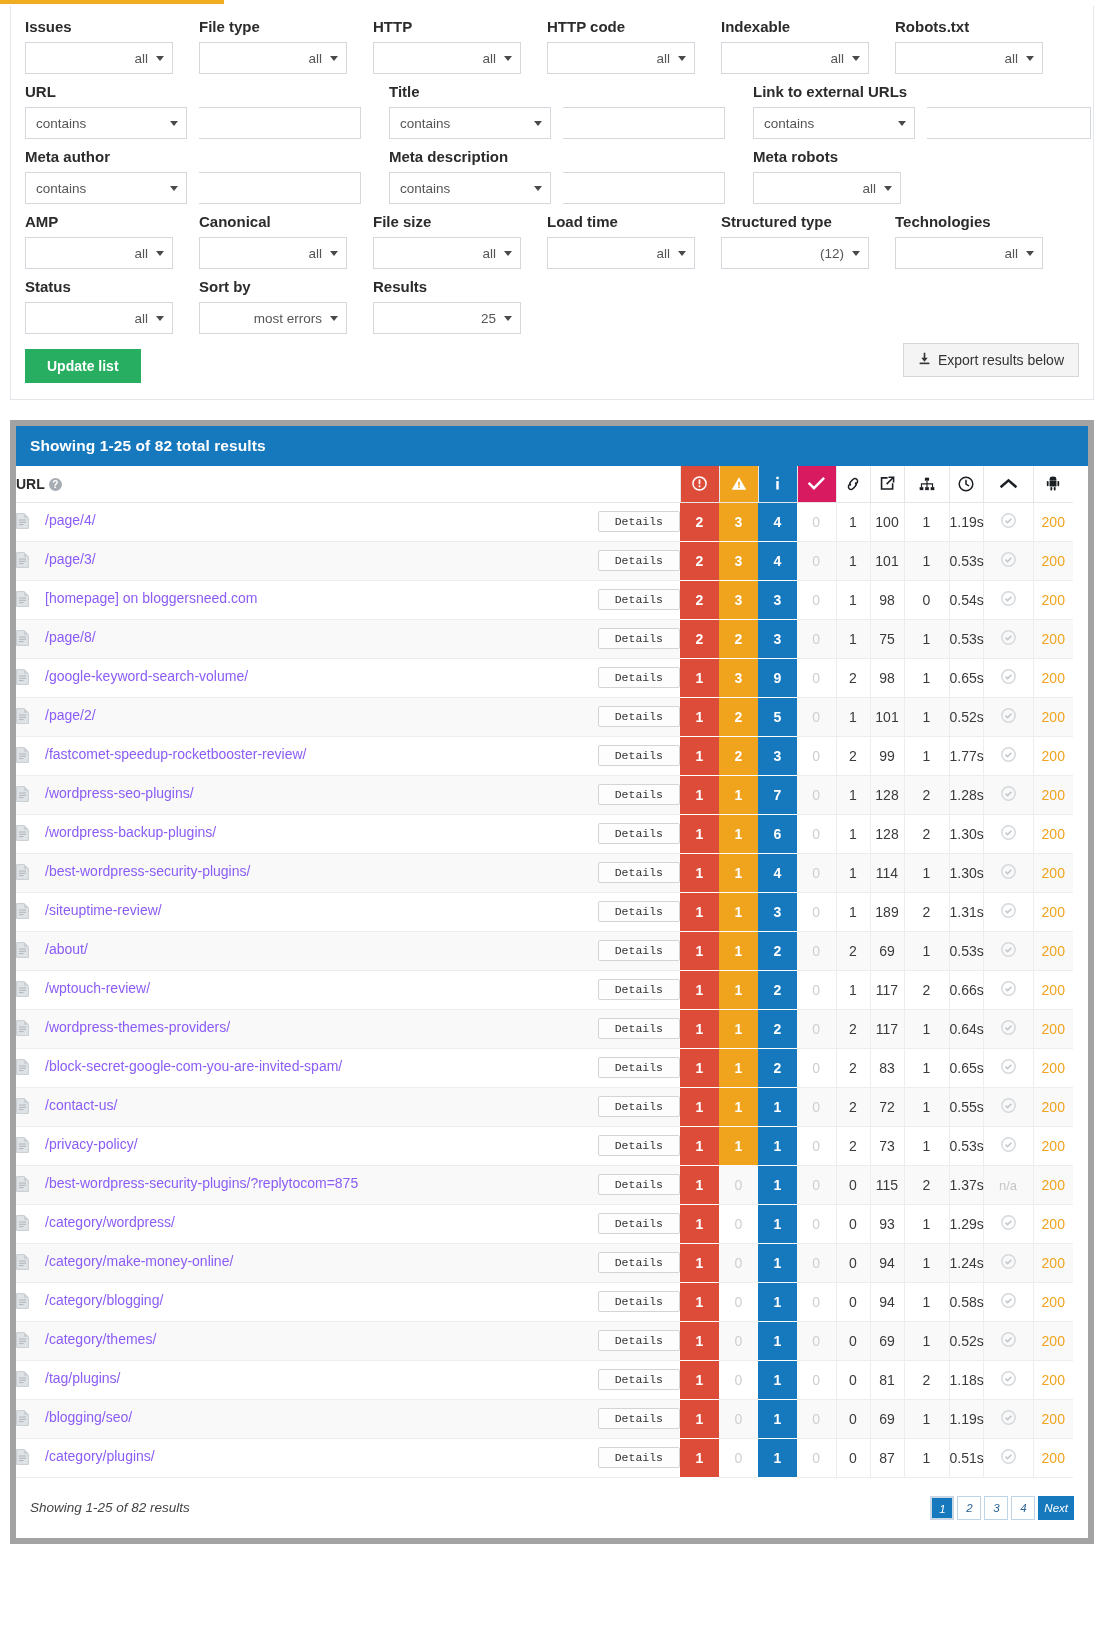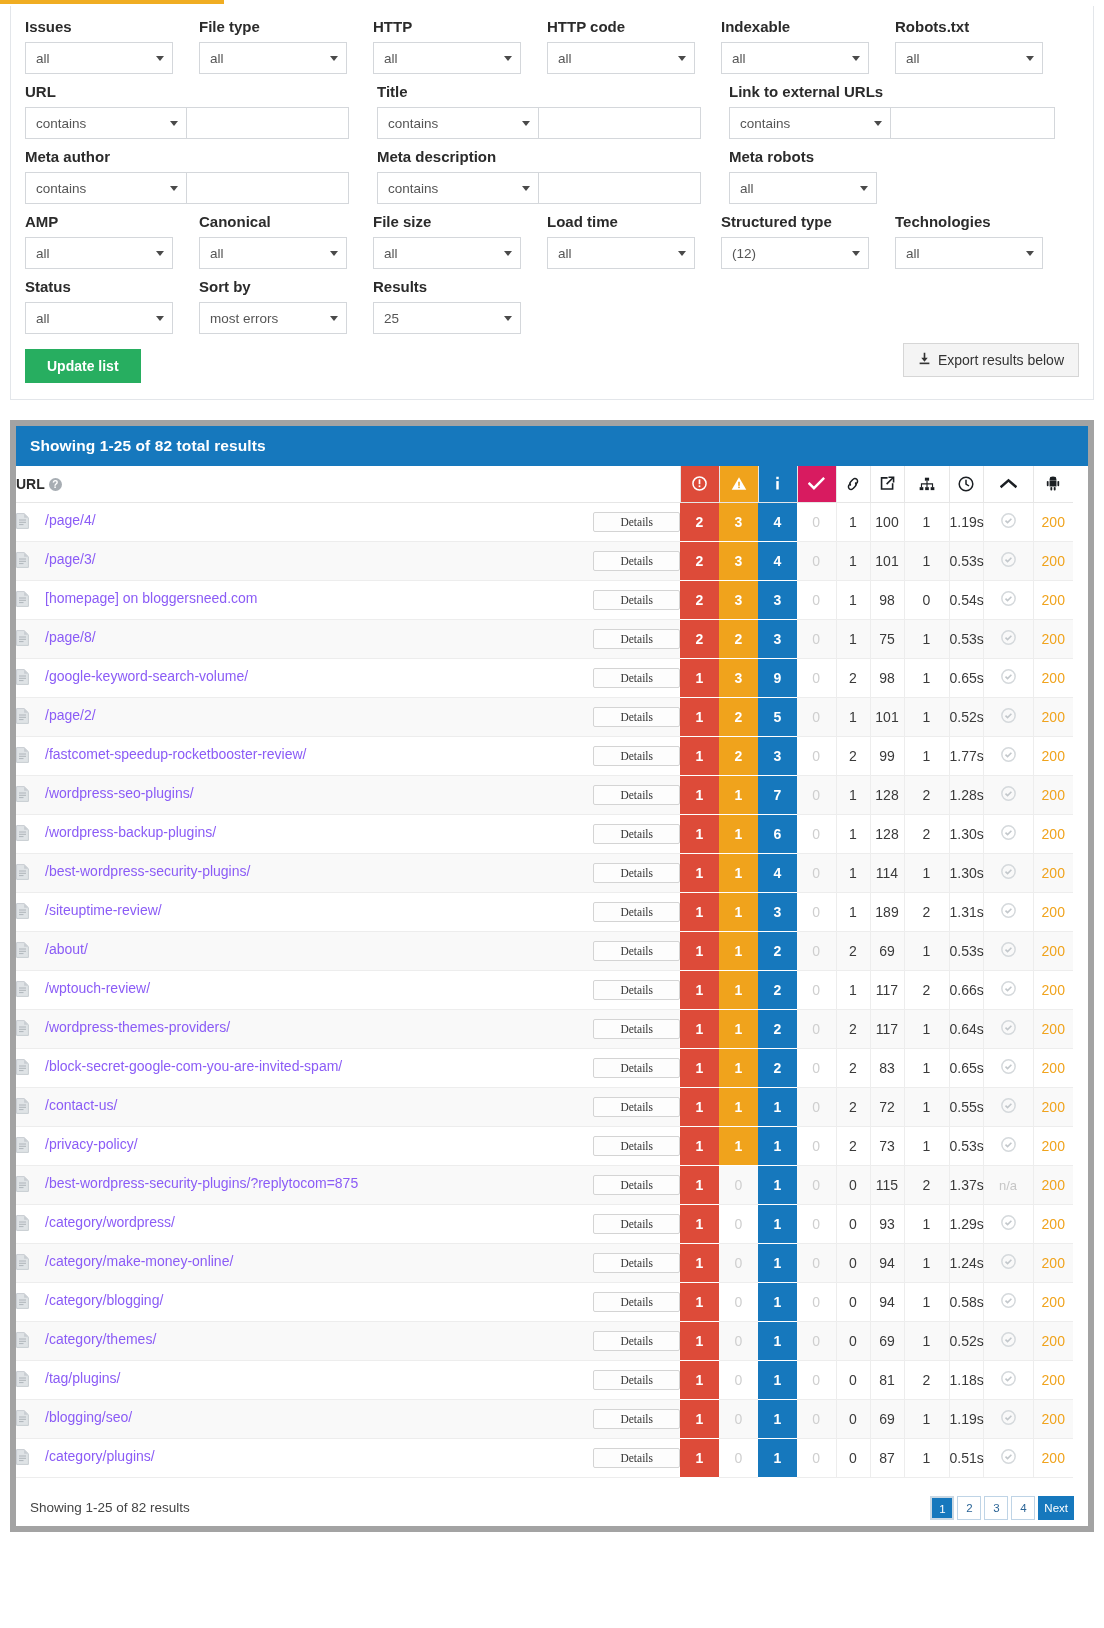--- a/index.html
+++ b/index.html
@@ -26,21 +26,21 @@
   }
   .frow { display: flex; margin-bottom: 9px; align-items: flex-start; }
   .fgroup { margin-right: 26px; }
   .flabel {
     font-size: 15px;
     font-weight: bold;
     color: #2b2b2b;
     margin-bottom: 6px;
     line-height: 18px;
   }
-  .fcontrols { display: flex; }
+  .fcontrols { display: flex; gap: 12px; }
   select.sel, .selbox {
     height: 32px;
     border: 1px solid #d4d7db;
     background: #fff;
     font-size: 13.5px;
     color: #555;
     padding: 0 24px 0 10px;
     border-radius: 0;
     appearance: none;
     -webkit-appearance: none;
@@ -61,21 +61,21 @@
   input.txt {
     height: 32px;
     border: 1px solid #d4d7db;
     border-left: none;
     background: #fff;
     font-size: 13.5px;
     padding: 0 8px;
     font-family: "Liberation Sans", sans-serif;
     outline: none;
   }
-  .w150 { width: 148px; }
+  .w150 { width: 148px; text-align: right; }
   .w-url-sel { width: 162px; }
   .w-url-txt { width: 162px; }
 
   .btn-update {
     background: #27ae60;
     color: #fff;
     border: none;
     height: 34px;
     padding: 0 22px;
     font-size: 14px;
@@ -169,24 +169,24 @@
     padding-right: 10px;
     border-bottom: 1px solid #ededed;
     vertical-align: middle;
   }
   .details-btn {
     display: inline-block;
     border: 1px solid #d4d4d4;
     background: #fdfdfd;
     color: #333;
     font-size: 11.5px;
-    padding: 3px 26px;
+    padding: 3px 16px;
     border-radius: 2px;
     cursor: pointer;
-    font-family: Liberation Serif, serif;
+    font-family: Liberation Mono, monospace;
   }
   td.num {
     text-align: center;
     font-size: 14px;
     vertical-align: middle;
     border-bottom: 1px solid #ededed;
     border-left: 1px solid #ededed;
     color: #3a3a3a;
     height: 39px;
   }
@@ -211,22 +211,23 @@
   tr.alt td.badge.zero { background: #f9f9f9; }
   td.num.status { color: #f0a31c; border-left: 1px solid #ededed; }
   .circle-check { display: inline-block; vertical-align: middle; }
   .na { color: #c6c6c6; font-size: 13px; }
 
   
   .res-footer {
     display: flex;
     align-items: center;
     justify-content: space-between;
-    padding: 18px 14px 6px 14px;
+    padding: 18px 14px 18px 14px;
     background: #fff;
+    font-style: italic;
   }
   .footer-text { font-size: 13.5px; color: #444; }
   .pager { display: flex; gap: 3px; }
   .pg {
     min-width: 24px;
     height: 24px;
     border: 1px solid #bfd4e6;
     background: #fff;
     color: #2a6496;
     font-size: 11.5px;

